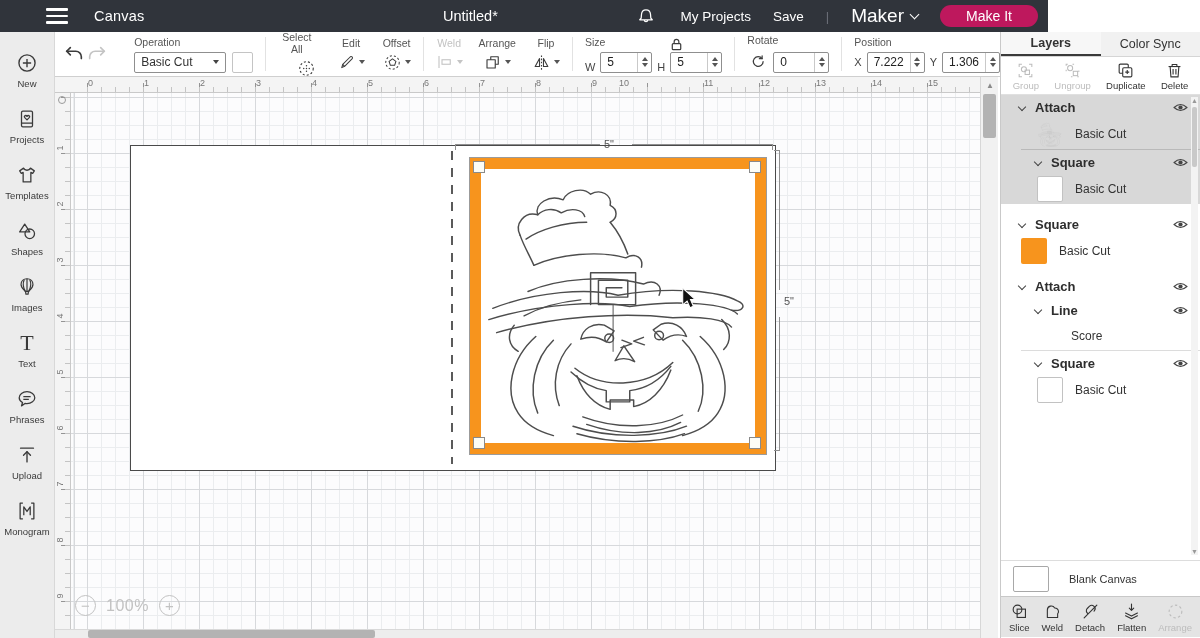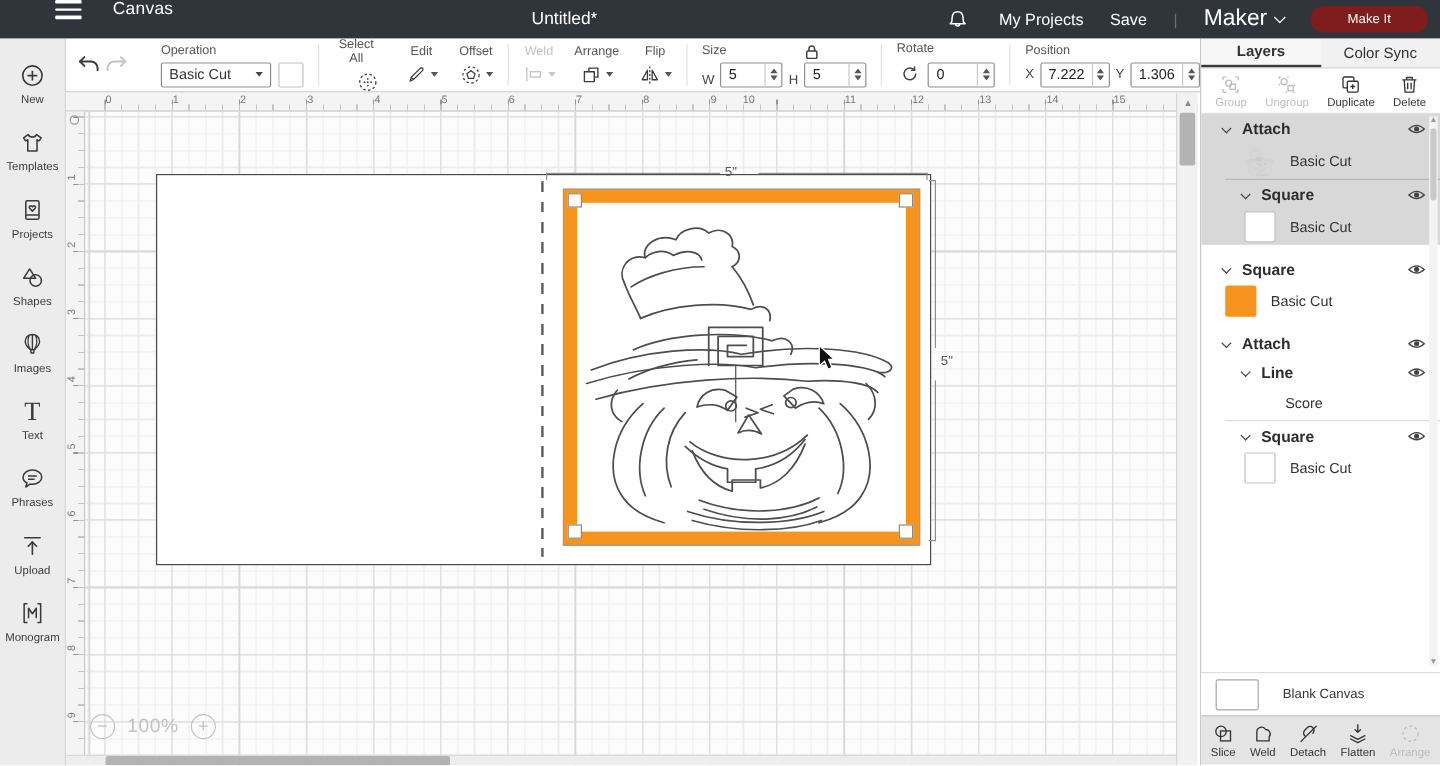--- a/index.html
+++ b/index.html
@@ -1,31 +1,31 @@
 <!DOCTYPE html>
 <html><head>
 <meta charset="utf-8">
 <style>
   *{box-sizing:border-box;margin:0;padding:0}
   html,body{width:1200px;height:638px;overflow:hidden}
   body{font-family:"Liberation Sans",sans-serif;position:relative;background:#fff;color:#333}
 
   
-  .topbar{position:absolute;left:0;top:0;width:1200px;height:32px;background:#30343B;display:flex;align-items:flex-start;color:#fff;z-index:60}
+  .topbar{position:absolute;left:0;top:0;width:1048px;height:32px;background:#30343B;display:flex;align-items:center;color:#fff;z-index:60}
   .burger{margin-left:46px;display:flex;flex-direction:column;gap:4px;cursor:pointer}
   .burger span{display:block;width:22px;height:2.5px;background:#fff;border-radius:1px}
   .tb-canvas{margin-left:26px;font-size:14.5px;letter-spacing:.2px}
   .tb-title{position:absolute;left:443px;top:8px;font-size:14.5px}
   .tb-right{position:absolute;right:10px;top:0;height:32px;display:flex;align-items:center;gap:22px}
   .tb-link{font-size:13.5px;cursor:pointer}
   .tb-sep{color:#6a6f78;font-size:13px}
   .maker{display:flex;align-items:center;gap:7px;cursor:pointer}
   .chev{display:inline-block;width:7px;height:7px;border-left:1.7px solid #444;border-bottom:1.7px solid #444;transform:rotate(-45deg)}
   .chev.white{border-color:#fff}
-  .makeit{width:98px;height:22px;border-radius:12px;background:#7f1d1d;color:#fff;font-size:11px;display:flex;align-items:center;justify-content:center;cursor:pointer}
+  .makeit{width:98px;height:22px;border-radius:12px;background:#be185d;color:#fff;font-size:14px;display:flex;align-items:center;justify-content:center;cursor:pointer}
   .icsvg{display:inline-block;vertical-align:middle}
 
   
   .edittb{position:absolute;left:55px;top:32px;width:945px;height:45px;background:#fff;border-bottom:1px solid #cfcfcf;display:flex;align-items:center;z-index:40}
   .tdiv{width:1px;height:34px;background:#e2e2e2;margin:0 12px;flex:0 0 1px}
   .tcol{display:flex;flex-direction:column;justify-content:center}
   .tlabel{font-size:10.5px;color:#555;margin-bottom:4px}
   .tlabel.center{text-align:center}
   .tlabel.dis{color:#c2c2c2}
   .ibtn{width:26px;height:24px;display:flex;align-items:center;justify-content:center;cursor:pointer}
@@ -337,29 +337,29 @@
 
 <div class="sidebar">
   <div class="sbitem">
     <svg class="icsvg" width="22" height="22" viewBox="0 0 24 24">
         <use href="#sym-plus-circle"></use>
       </svg>
     <span class="lbl">New</span>
   </div>
   <div class="sbitem">
     <svg class="icsvg" width="22" height="22" viewBox="0 0 24 24">
+        <use href="#sym-projects"></use>
+      </svg>
+    <span class="lbl">Projects</span>
+  </div>
+  <div class="sbitem">
+    <svg class="icsvg" width="22" height="22" viewBox="0 0 24 24">
         <use href="#sym-tshirt"></use>
       </svg>
     <span class="lbl">Templates</span>
-  </div>
-  <div class="sbitem">
-    <svg class="icsvg" width="22" height="22" viewBox="0 0 24 24">
-        <use href="#sym-projects"></use>
-      </svg>
-    <span class="lbl">Projects</span>
   </div>
   <div class="sbitem">
     <svg class="icsvg" width="22" height="22" viewBox="0 0 24 24">
         <use href="#sym-shapes"></use>
       </svg>
     <span class="lbl">Shapes</span>
   </div>
   <div class="sbitem">
     <svg class="icsvg" width="22" height="22" viewBox="0 0 24 24">
         <use href="#sym-balloon"></use>

